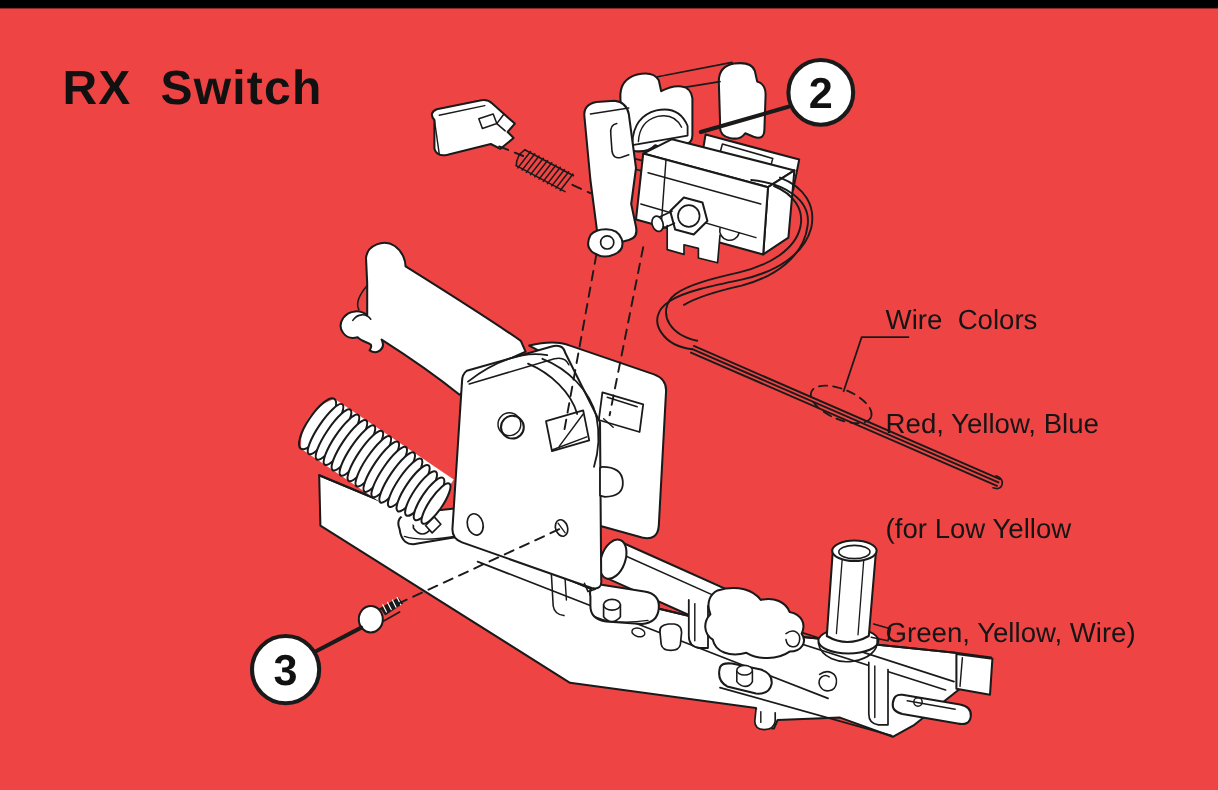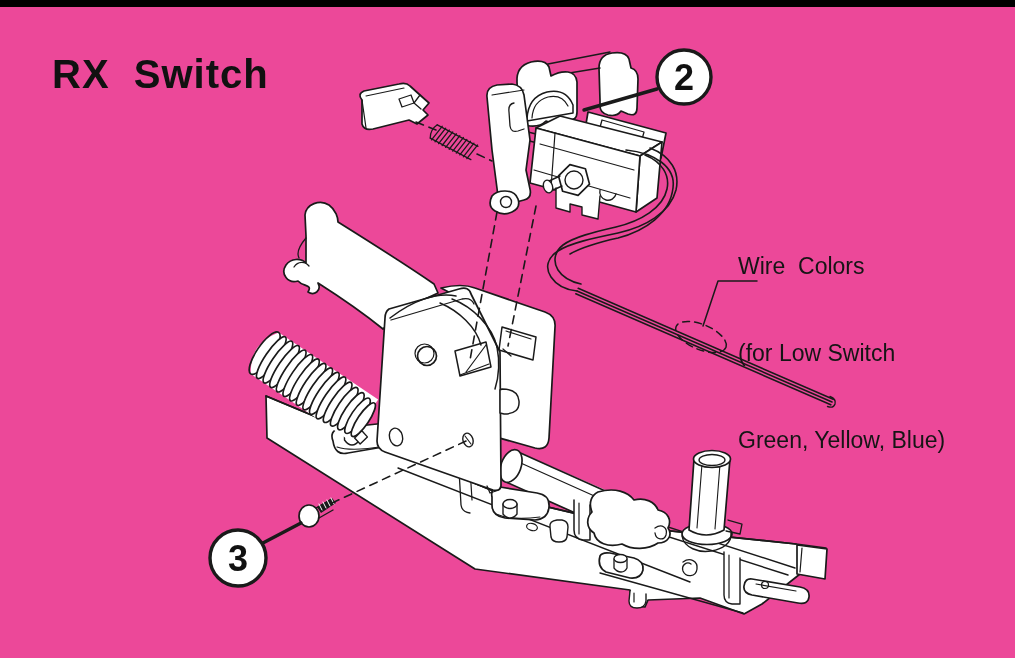--- a/index.html
+++ b/index.html
@@ -1,20 +1,20 @@
 <!DOCTYPE html>
 <html><head>
 <meta charset="utf-8">
 <style>
   html,body{margin:0;padding:0;background:#e8e8e8;}
   .page{
     position:relative;
     width:1015px;height:658px;
     margin:0 auto;
-    background:#ec4899;
+    background:#ef4444;
     overflow:hidden;
     font-family:"Liberation Sans", sans-serif;
     color:#1a1a1a;
   }
   .top-bar{
     position:absolute;left:0;top:0;width:1015px;height:7px;
     background:#000000;
   }
   .title{
     position:absolute;left:52px;top:52px;margin:0;
@@ -304,17 +304,18 @@
 
     <g>
       <path d="M 261,544 L 301,523" stroke-width="3.4"></path>
       <circle cx="238" cy="558" r="28" fill="#ffffff" stroke-width="3.4"></circle>
       <text class="callout-num" x="238" y="571" text-anchor="middle" stroke="none" fill="#111">3</text>
     </g>
   </svg>
 
   <div class="annotation">
     <div>Wire  Colors</div>
-    <div>(for Low Switch</div>
-    <div>Green, Yellow, Blue)</div>
+    <div>Red, Yellow, Blue</div>
+    <div>(for Low Yellow</div>
+    <div>Green, Yellow, Wire)</div>
   </div>
 
 </div>
 
 </body></html>

